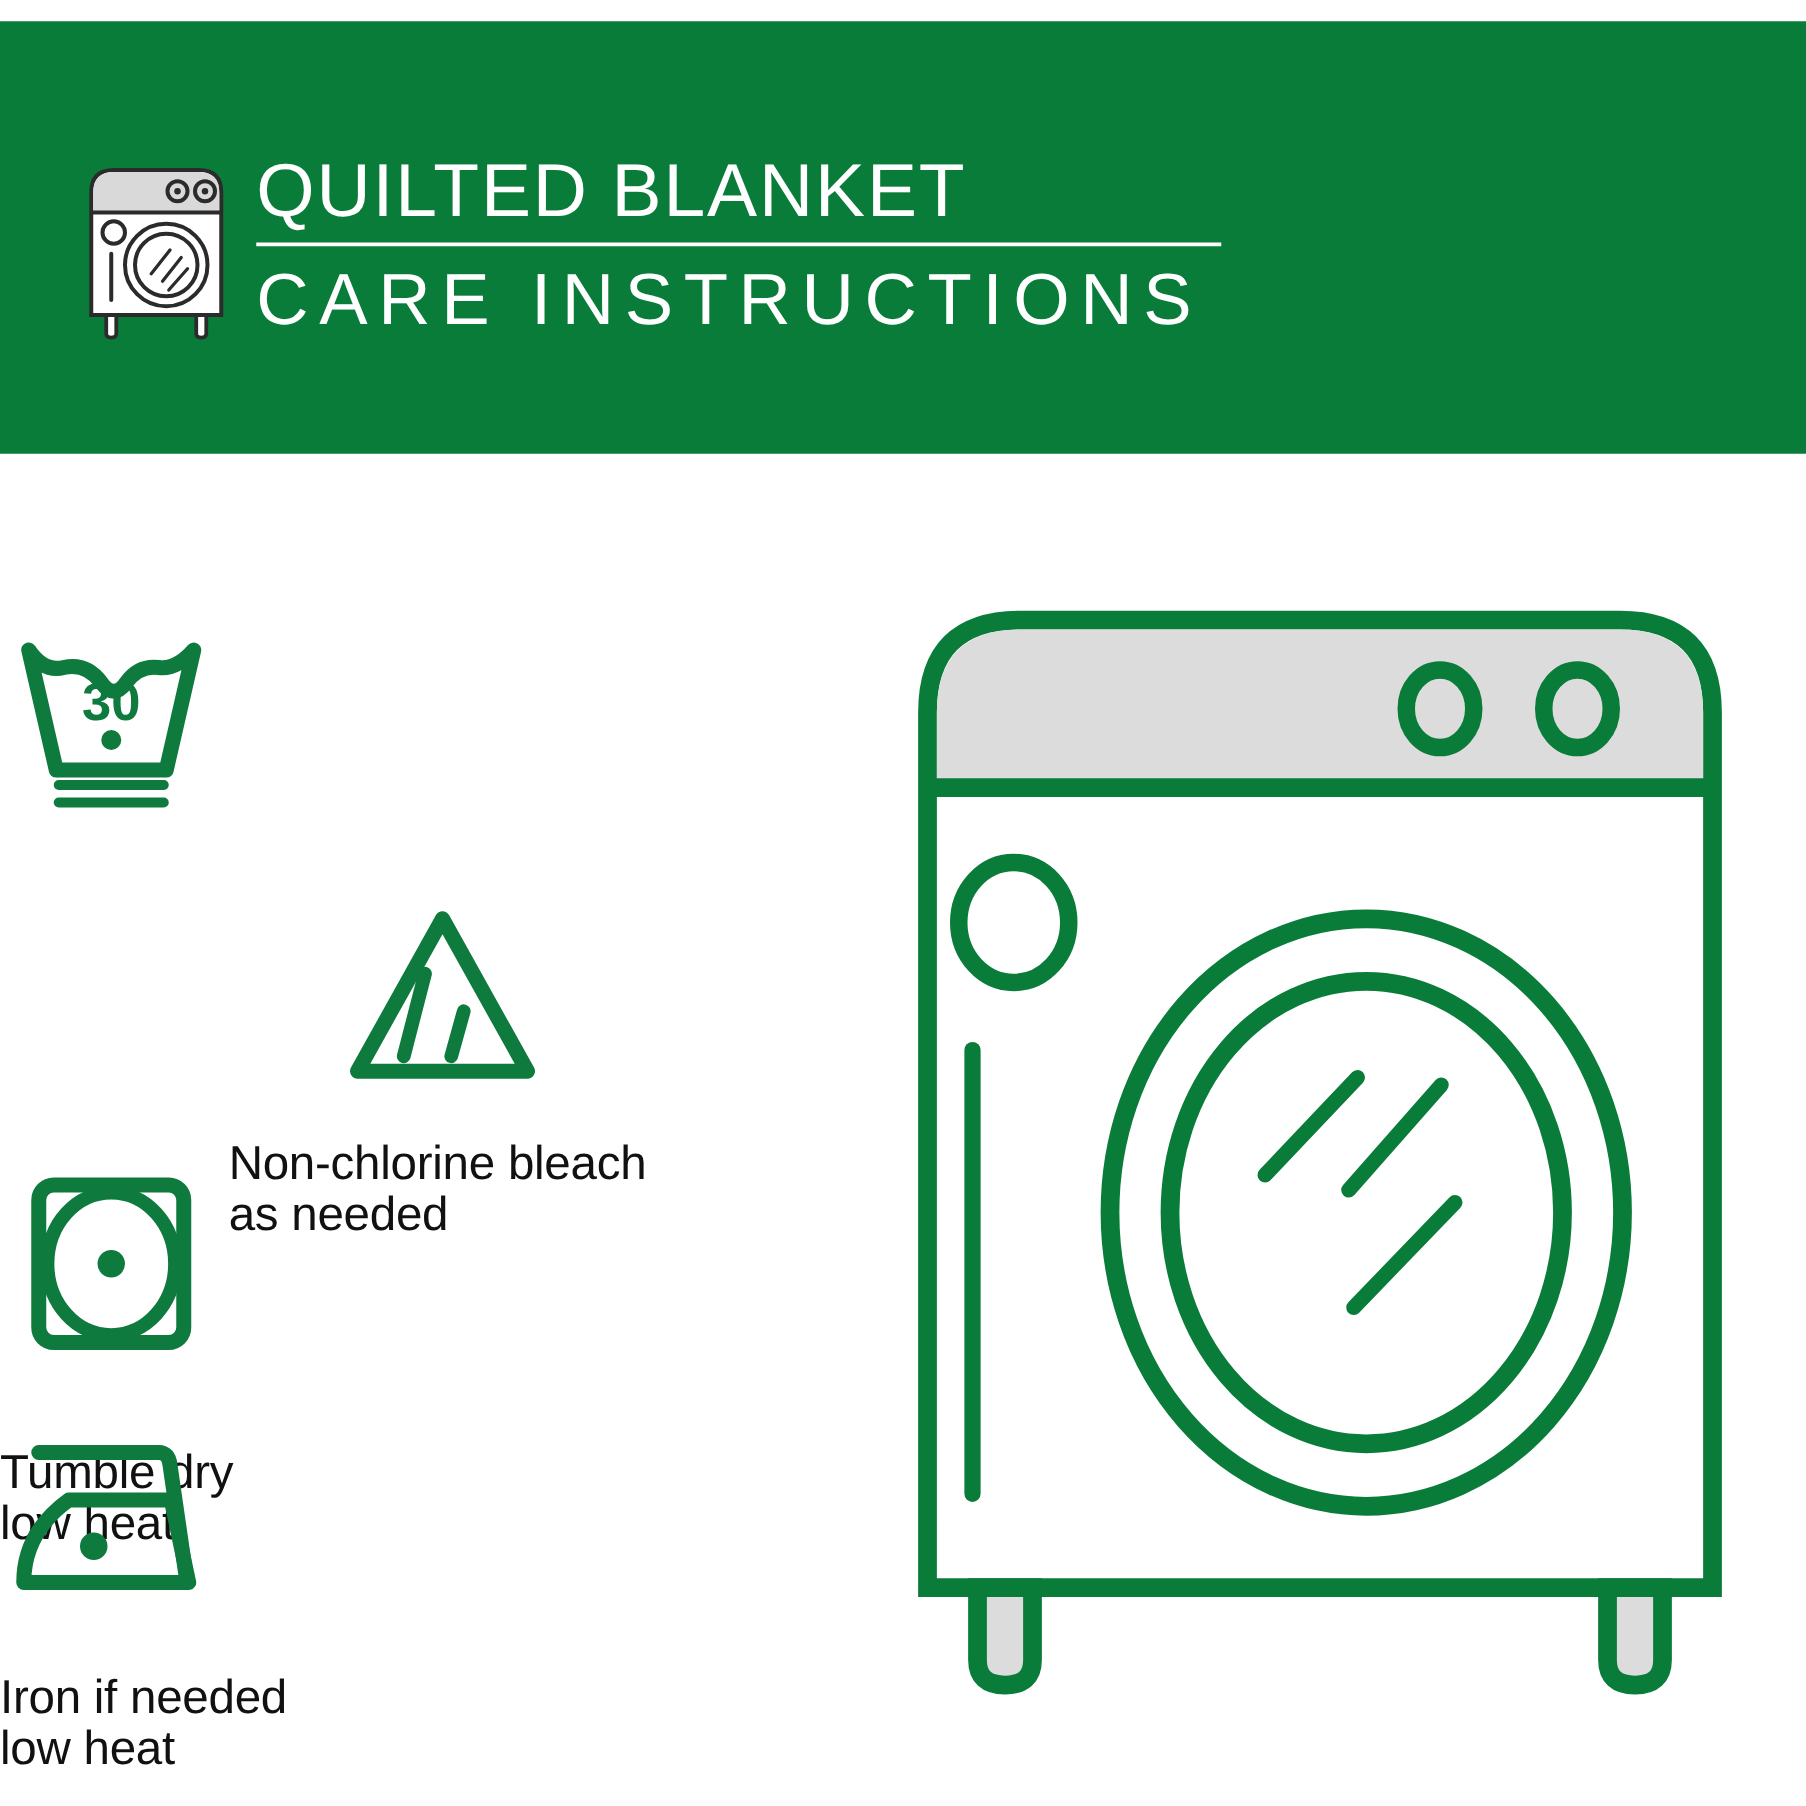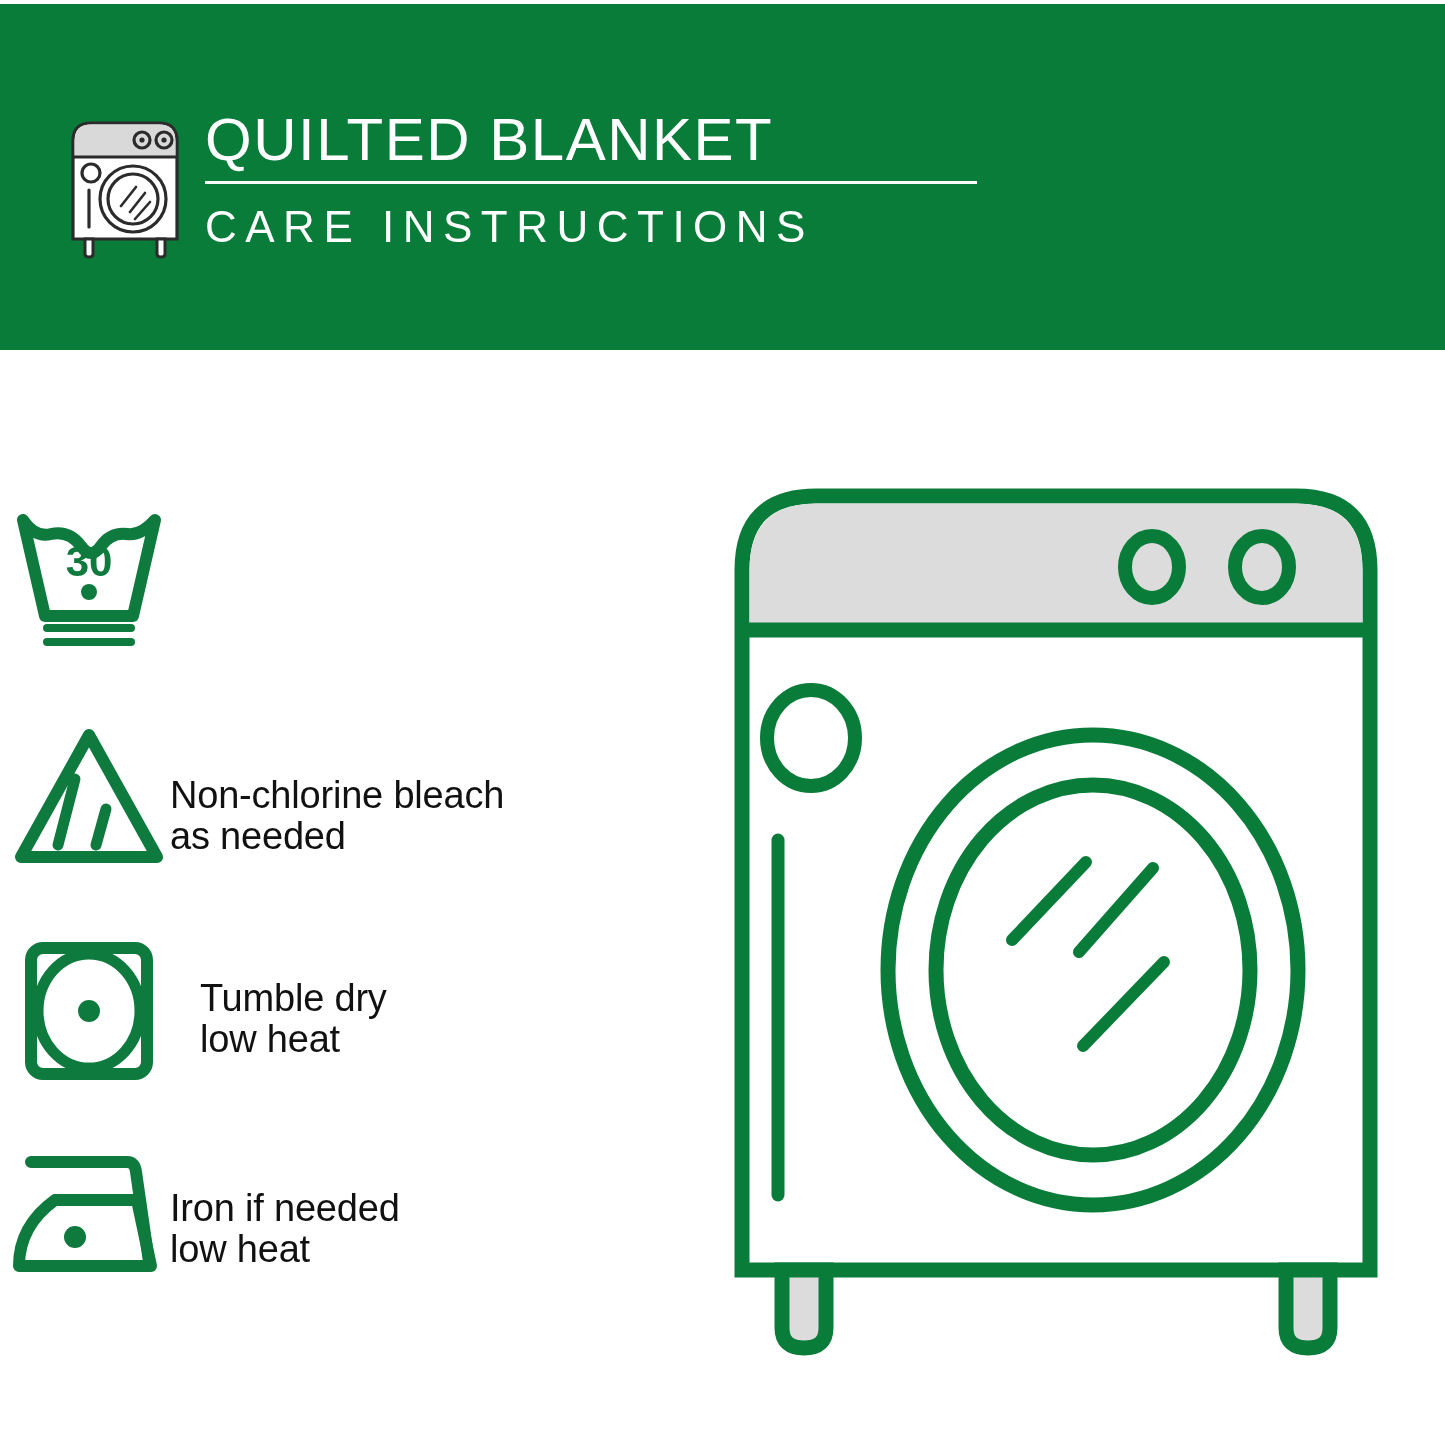--- a/index.html
+++ b/index.html
@@ -15,21 +15,21 @@
     width: 1445px;
     height: 1445px;
     background: #ffffff;
     overflow: hidden;
   }
 
   
   #header {
     position: absolute;
     left: 0;
-    top: 4px;
+    top: 17px;
     width: 1445px;
     height: 346px;
     background: #0a7c3a;
   }
   #header-logo {
     position: absolute;
     left: 63px;
     top: 103px;
     width: 124px;
     height: 152px;
@@ -52,41 +52,42 @@
   #title-rule {
     margin-top: 9px;
     margin-bottom: 12px;
     width: 772px;
     height: 3px;
     background: #ffffff;
   }
   #title-sub {
     color: #ffffff;
     font-family: "Liberation Sans", sans-serif;
-    font-size: 44px;
+    font-size: 58px;
     font-weight: 400;
     letter-spacing: 8.5px;
     line-height: 62px;
     white-space: nowrap;
   }
 
   
   #care-list {
     position: absolute;
     left: 0;
     top: 346px;
     width: 700px;
     height: 1099px;
   }
   .care-row {
     position: absolute;
     left: 0;
     width: 700px;
     display: flex;
     align-items: flex-start;
+    flex-direction: column;
   }
   .care-icon {
     flex: 0 0 auto;
     width: 170px;
     display: flex;
     justify-content: center;
     align-items: flex-start;
     padding-left: 8px;
     box-sizing: border-box;
   }

